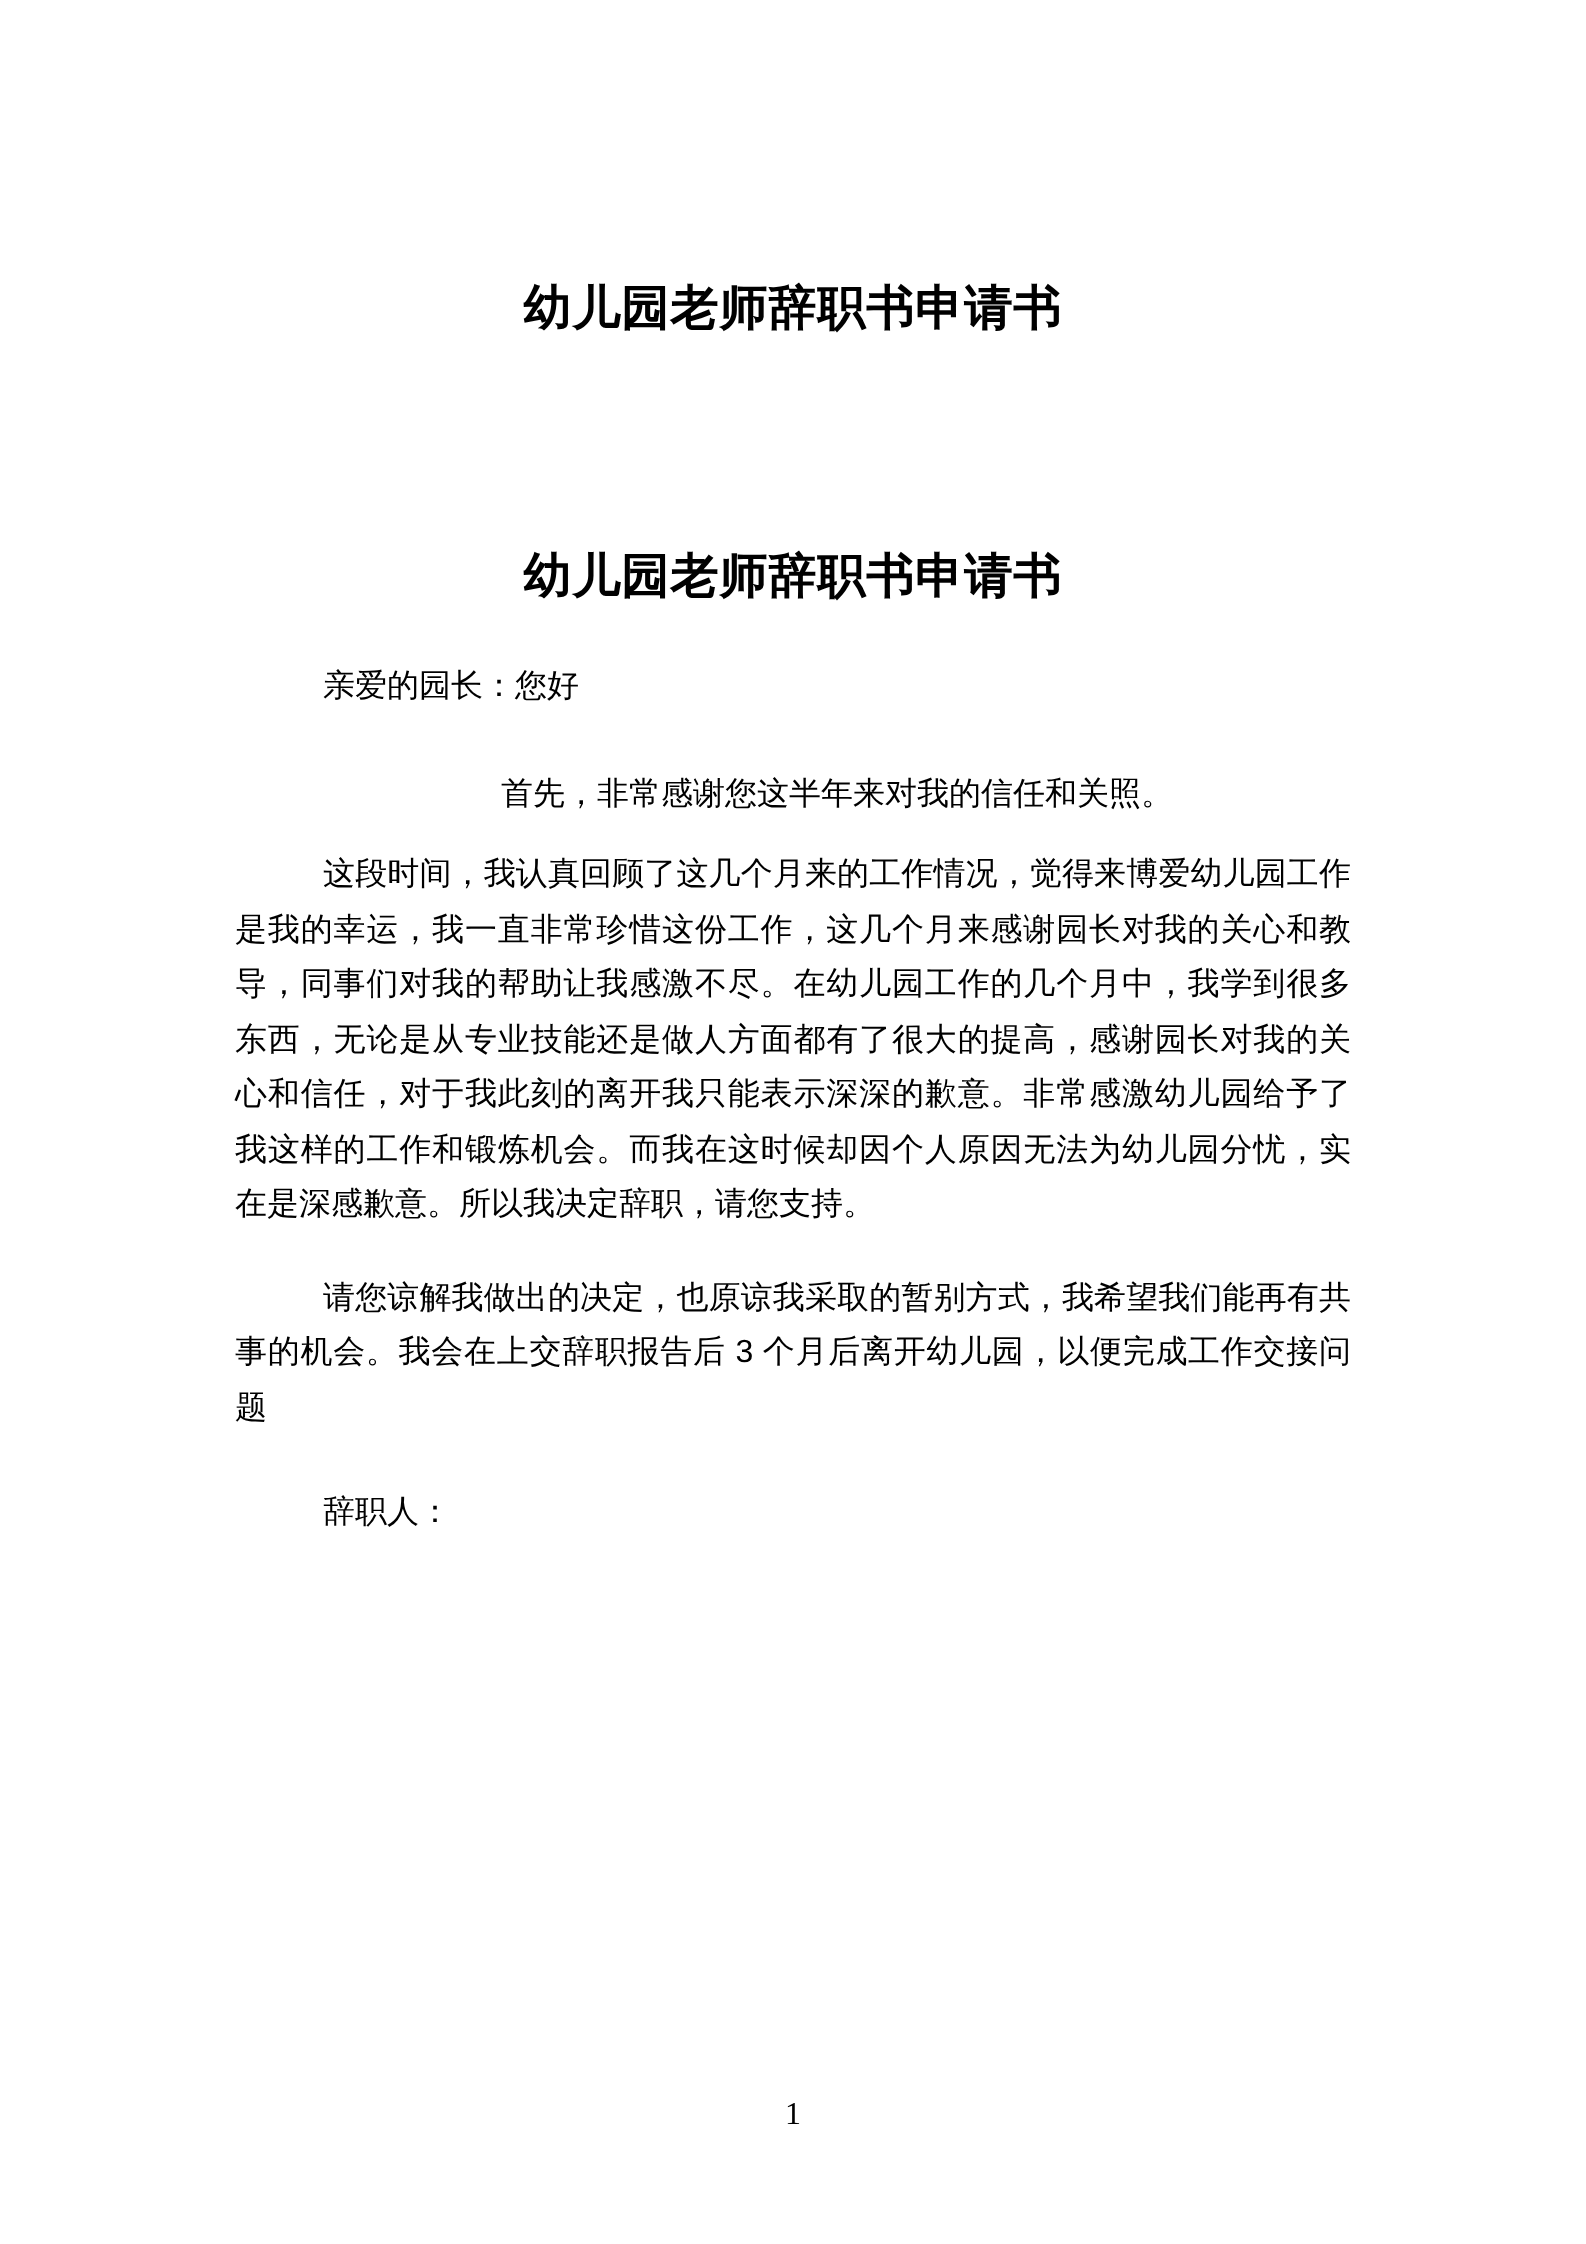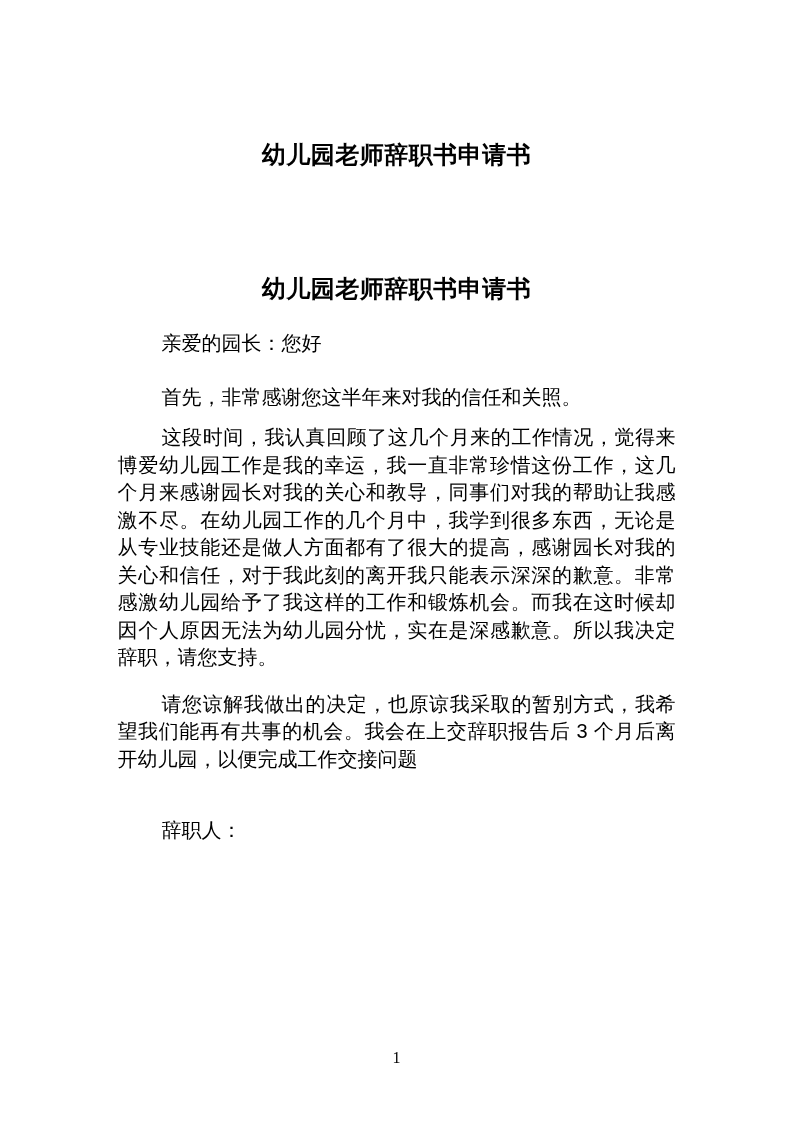--- a/index.html
+++ b/index.html
@@ -20,32 +20,32 @@
   .doc-title {
     font-size: 24px;
     line-height: 31px;
     font-weight: 700;
     text-align: center;
     letter-spacing: 0.5px;
   }
   .doc-title.top { margin-top: 139px; }
   .doc-title.main { margin-top: 103px; }
   .para {
-    font-size: 20px;
+    font-size: 16px;
     line-height: 27.5px;
     text-align: justify;
     text-justify: inter-ideograph;
     text-indent: 44px;
     word-break: break-all;
   }
   .para.greeting { margin-top: 26px; text-align: left; }
-  .para.p1 { margin-top: 26px; text-align: left; }
+  .para.p1 { margin-top: 26px; text-align: center; }
   .para.p2 { margin-top: 13px; }
   .para.p3 { margin-top: 19px; }
-  .para.signer { margin-top: 44px; text-align: left; }
+  .para.signer { margin-top: 25px; text-align: left; }
   .footer {
     position: absolute;
     left: 0;
     right: 0;
     top: 1048px;
     text-align: center;
     font-family: "Liberation Serif", "DejaVu Serif", serif;
     font-size: 16px;
     line-height: 20px;
     color: #000000;

